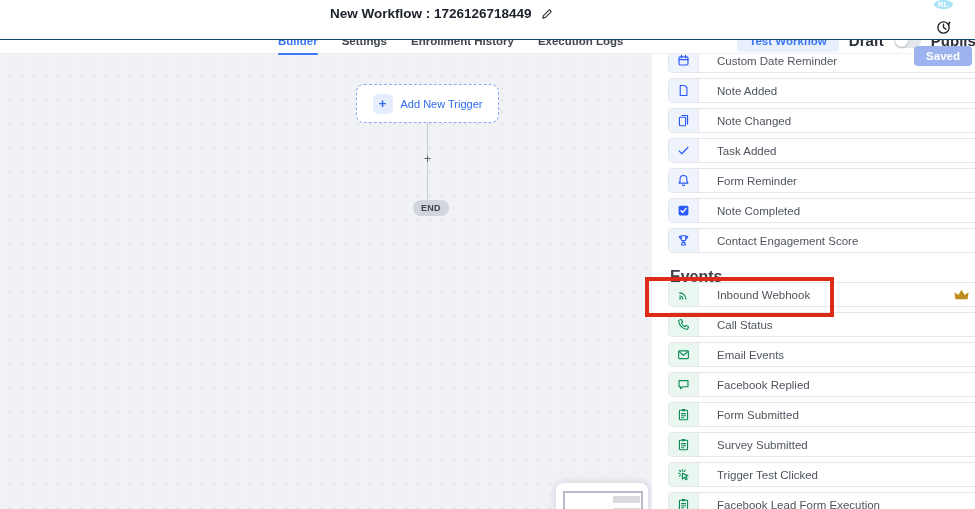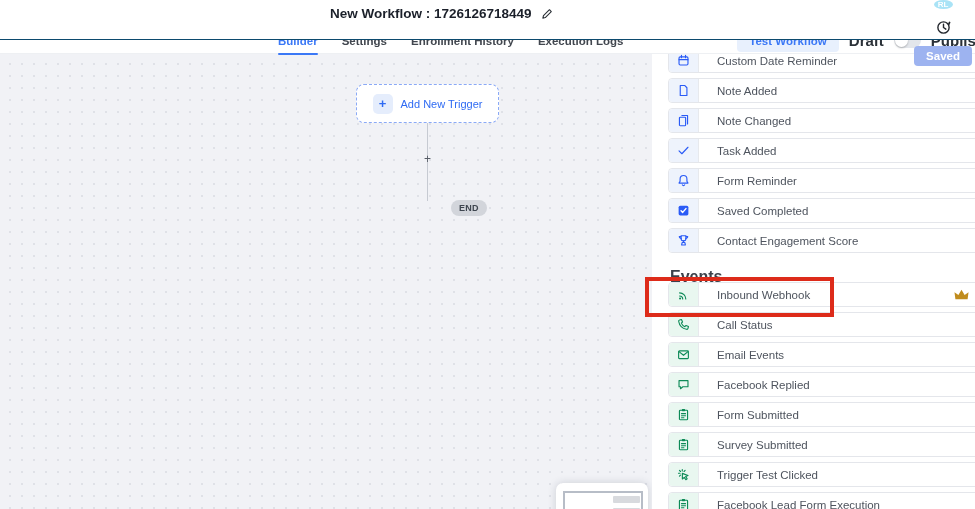--- a/index.html
+++ b/index.html
@@ -45,21 +45,21 @@
   .add-trigger-btn { position:absolute; left:356px; top:30px; width:143px; height:39px;
     background:#fff; border:1.5px dashed #8aa9f6; border-radius:8px;
     display:flex; align-items:center; justify-content:center; gap:8px; cursor:pointer; }
   .plus-box { width:20px; height:20px; background:#e5edfc; border-radius:5px; color:#2f6bf3;
     font-size:13px; font-weight:700; display:flex; align-items:center; justify-content:center; }
   .add-trigger-label { font-size:11px; font-weight:400; color:#2f6bf3; }
   .connector-line { position:absolute; left:427px; top:69px; width:1px; height:78px; background:#c6cad2; }
   .connector-plus { position:absolute; left:421px; top:99px; width:13px; text-align:center;
     font-size:12px; color:#565c66; cursor:pointer; line-height:13px; }
   .end-pill { position:absolute; left:413px; top:146px; background:#d2d5db; color:#3f4650;
-    font-size:9px; font-weight:700; letter-spacing:.3px; padding:3px 8px; border-radius:9px;margin-left:38px; }
+    font-size:9px; font-weight:700; letter-spacing:.3px; padding:3px 8px; border-radius:9px; }
   .minimap { position:absolute; left:556px; top:429px; width:92px; height:60px; background:#fff;
     border-radius:7px; box-shadow:0 0 8px rgba(40,50,70,.18); }
   .minimap-inner { position:absolute; left:7px; top:8px; width:80px; height:46px;
     border:2px solid #b7bdc7; background:#fff; }
   .mini-bar { position:absolute; background:#d8dade; border-radius:1px; }
   .mini-bar.b1 { left:48px; top:3px; width:27px; height:7px; }
   .mini-bar.b2 { left:48px; top:15px; width:27px; height:7px; }
 
   
   .side-panel { position:absolute; left:652px; top:0; width:323px; height:509px; background:#fff; z-index:2; }
@@ -143,21 +143,21 @@
         </span>
         <span class="trigger-label">Form Reminder</span>
       </div>
       <div class="trigger-card blue" style="top: 198px; height: 25px;">
         <span class="icon-cell">
           <svg width="13" height="13" viewBox="0 0 16 16" fill="none" stroke="currentColor" stroke-width="1.4" stroke-linecap="round" stroke-linejoin="round">
             <rect x="2" y="2" width="12" height="12" rx="2" fill="currentColor" stroke="none"></rect>
             <path d="M5 8.3l2 2 4-4.6" stroke="#fff" stroke-width="1.8"></path>
           </svg>
         </span>
-        <span class="trigger-label">Saved Completed</span>
+        <span class="trigger-label">Note Completed</span>
       </div>
       <div class="trigger-card blue" style="top: 228px; height: 25px;">
         <span class="icon-cell">
           <svg width="13" height="13" viewBox="0 0 16 16" fill="none" stroke="currentColor" stroke-width="1.4" stroke-linecap="round" stroke-linejoin="round">
             <path d="M5 2.2h6v3.3a3 3 0 0 1-6 0z"></path>
             <path d="M5 3.2H2.8a2.3 2.3 0 0 0 2.5 2.2M11 3.2h2.2a2.3 2.3 0 0 1-2.5 2.2M8 8.5v2M6.3 10.5h3.4l.6 3H5.7z"></path>
           </svg>
         </span>
         <span class="trigger-label">Contact Engagement Score</span>
       </div>

